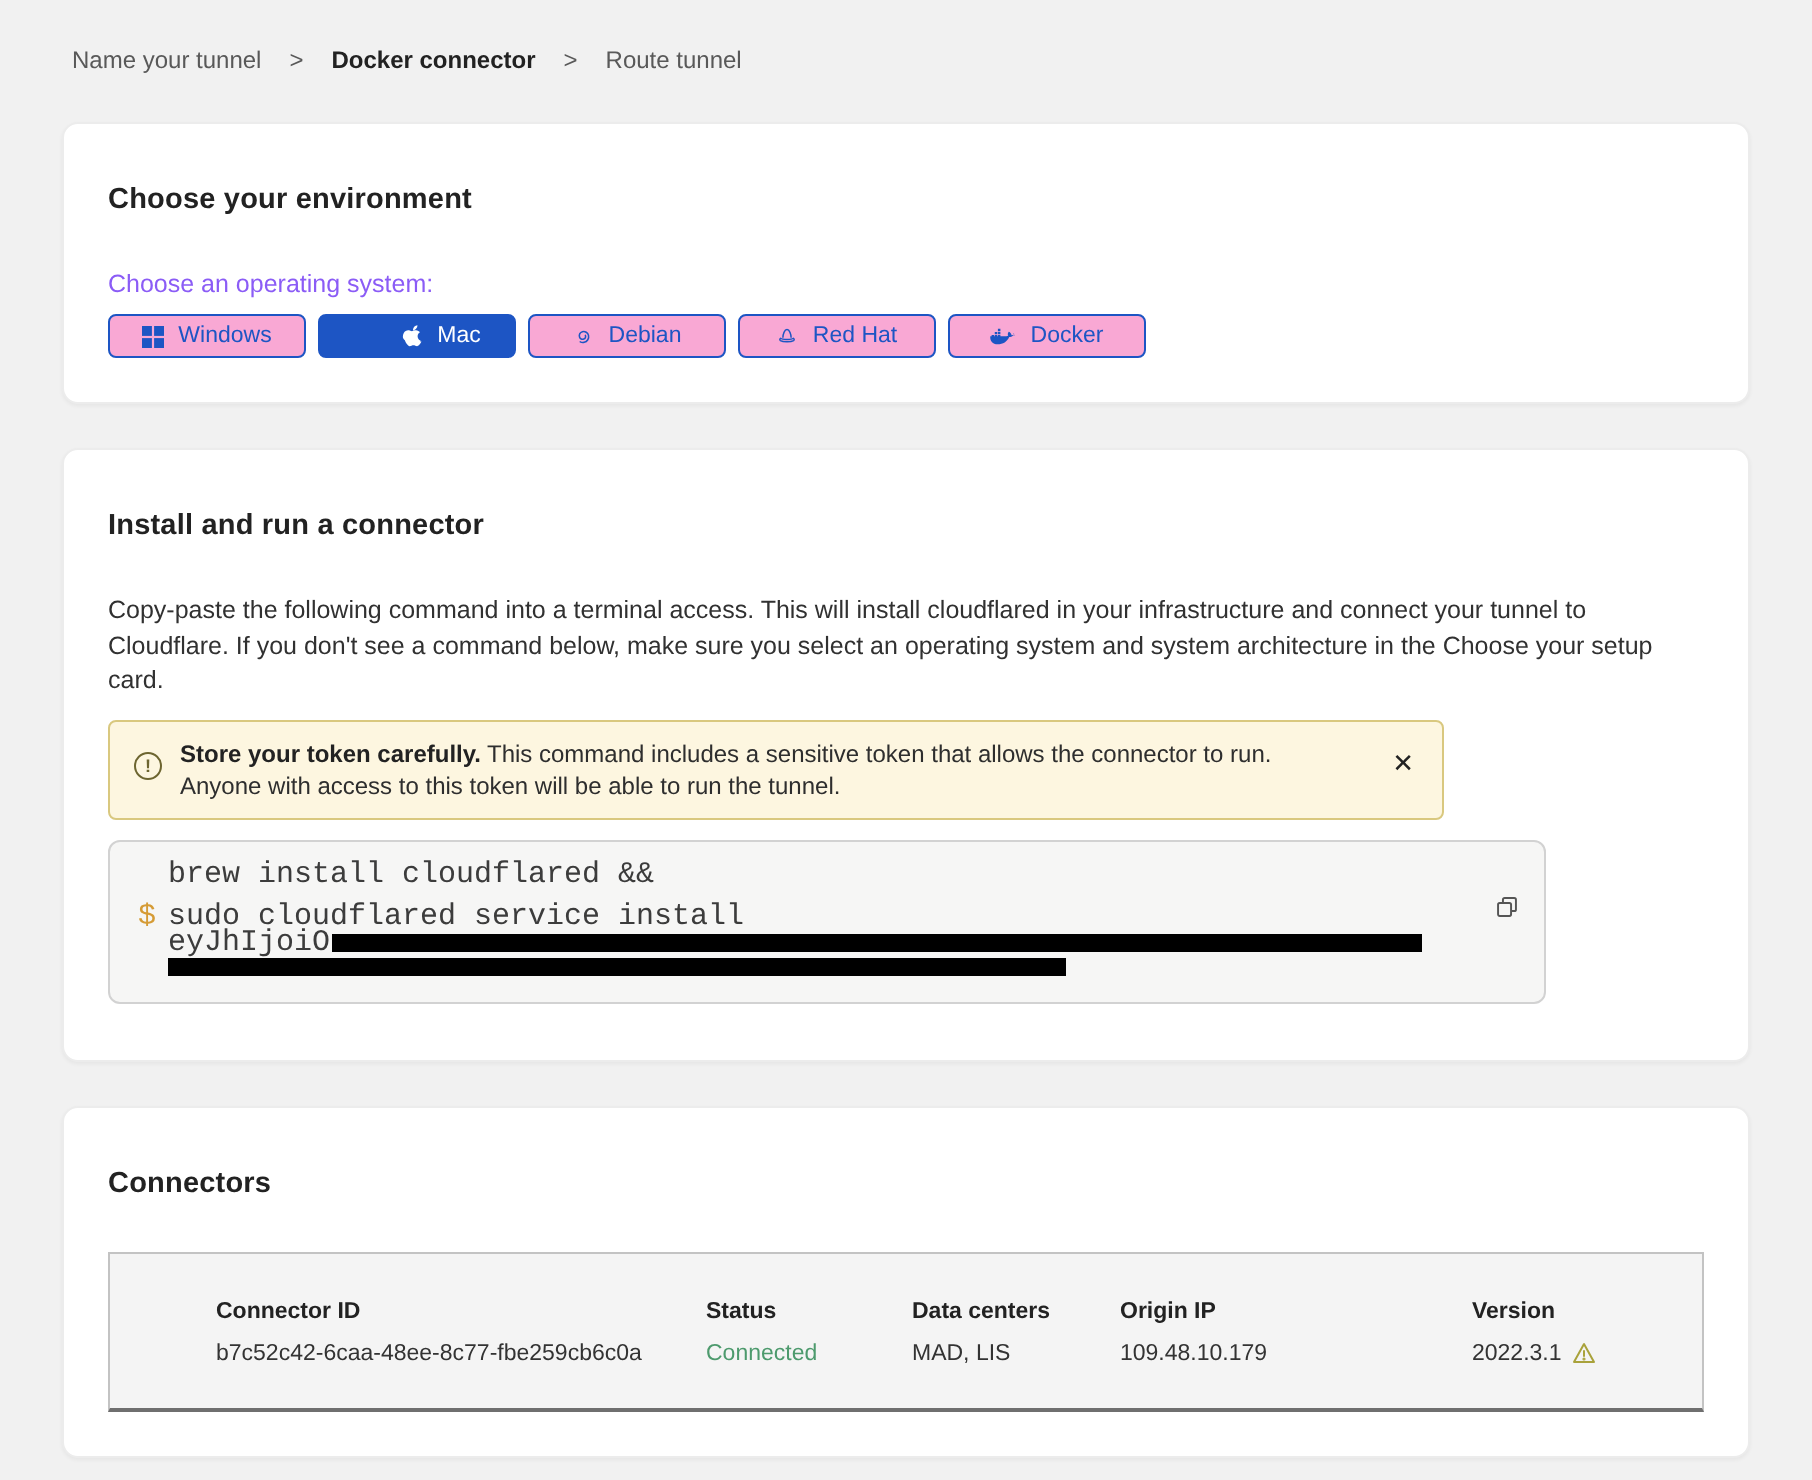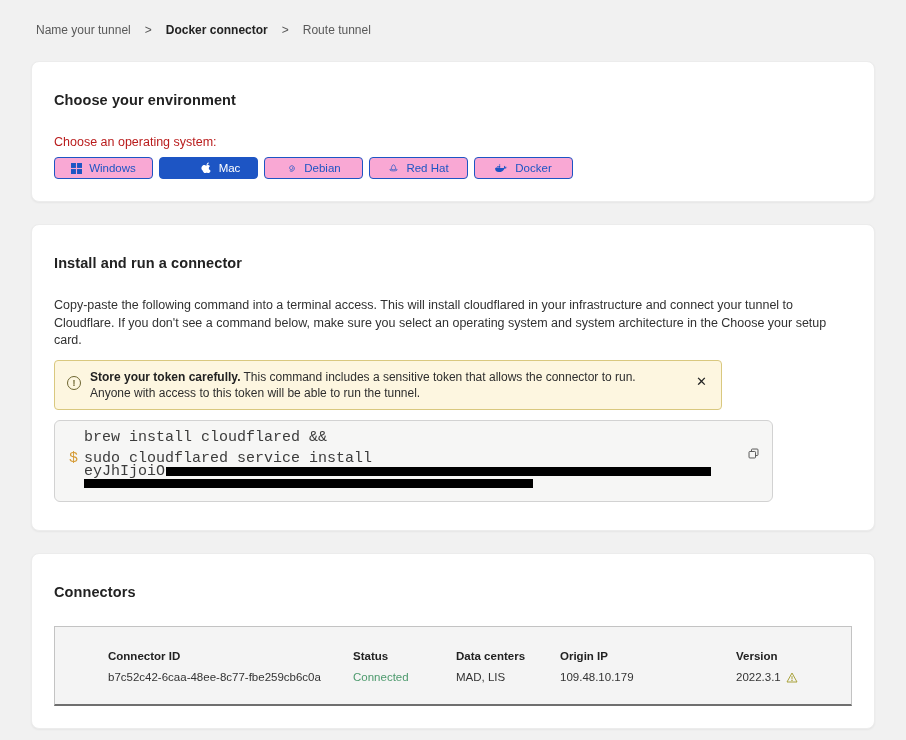--- a/index.html
+++ b/index.html
@@ -10,21 +10,21 @@
   .breadcrumb { display:flex; align-items:center; gap:14px; margin:0 0 24px 5px; font-size:12px; color:#595959; }
   .crumb { cursor:default; }
   .crumb.active { color:#222; font-weight:700; }
   .sep { color:#595959; }
 
   
   .card { background:#fff; border:1px solid #ececec; border-radius:8px; box-shadow:0 1px 2px rgba(0,0,0,.05); padding:30px 22px 22px; margin-bottom:22px; }
   .card-title { font-size:14.5px; font-weight:700; color:#222; letter-spacing:.1px; }
 
   
-  .os-label { margin-top:27px; font-size:12.5px; color:#b91c1c; }
+  .os-label { margin-top:27px; font-size:12.5px; color:#8b5cf6; }
   .os-row { margin-top:8px; display:flex; gap:6px; }
   .os-btn { display:flex; align-items:center; justify-content:center; gap:7px; width:99px; height:22px;
             background:#f9a8d4; border:1px solid #1d55c4; border-radius:4px; color:#1d55c4; font-size:11.5px;
             font-family:"Liberation Sans",sans-serif; cursor:pointer; }
   .os-btn.selected { background:#1d55c4; color:#fff;padding-left:24px; }
   .os-btn .icn { display:flex; align-items:center; }
 
   
   .desc { margin-top:26px; font-size:12.5px; line-height:17.5px; color:#313131; max-width:795px; }
   .banner { margin-top:10px; width:668px; background:#fdf6e0; border:1px solid #d9c87f; border-radius:4px;
@@ -45,21 +45,21 @@
   .redact1 { width:545px; margin-left:1px; }
   .redact2 { width:449px; margin-top:2px; }
   .copy-btn { position:absolute; top:26px; right:12px; background:none; border:none; cursor:pointer; color:#555; padding:0; }
 
   
   .ctable { margin-top:26px; width:100%; background:#f4f4f4; border:1px solid #c3c3c3; border-bottom:2px solid #6f6f6f; }
   .thead, .trow { display:grid; grid-template-columns:245px 103px 104px 176px auto; padding-left:53px; font-size:11.5px; }
   .thead { padding-top:23px; font-weight:700; color:#222; }
   .trow { padding-top:9px; padding-bottom:21px; color:#333; }
   .status-green { color:#4d9a6d; }
-  .version-cell { display:flex; align-items:flex-end; gap:5px; }
+  .version-cell { display:flex; align-items:flex-start; gap:5px; }
 </style>
 </head>
 <body>
 
 <div class="page">
 
   <nav class="breadcrumb">
     <span class="crumb">Name your tunnel</span>
     <span class="sep">&gt;</span>
     <span class="crumb active">Docker connector</span>

